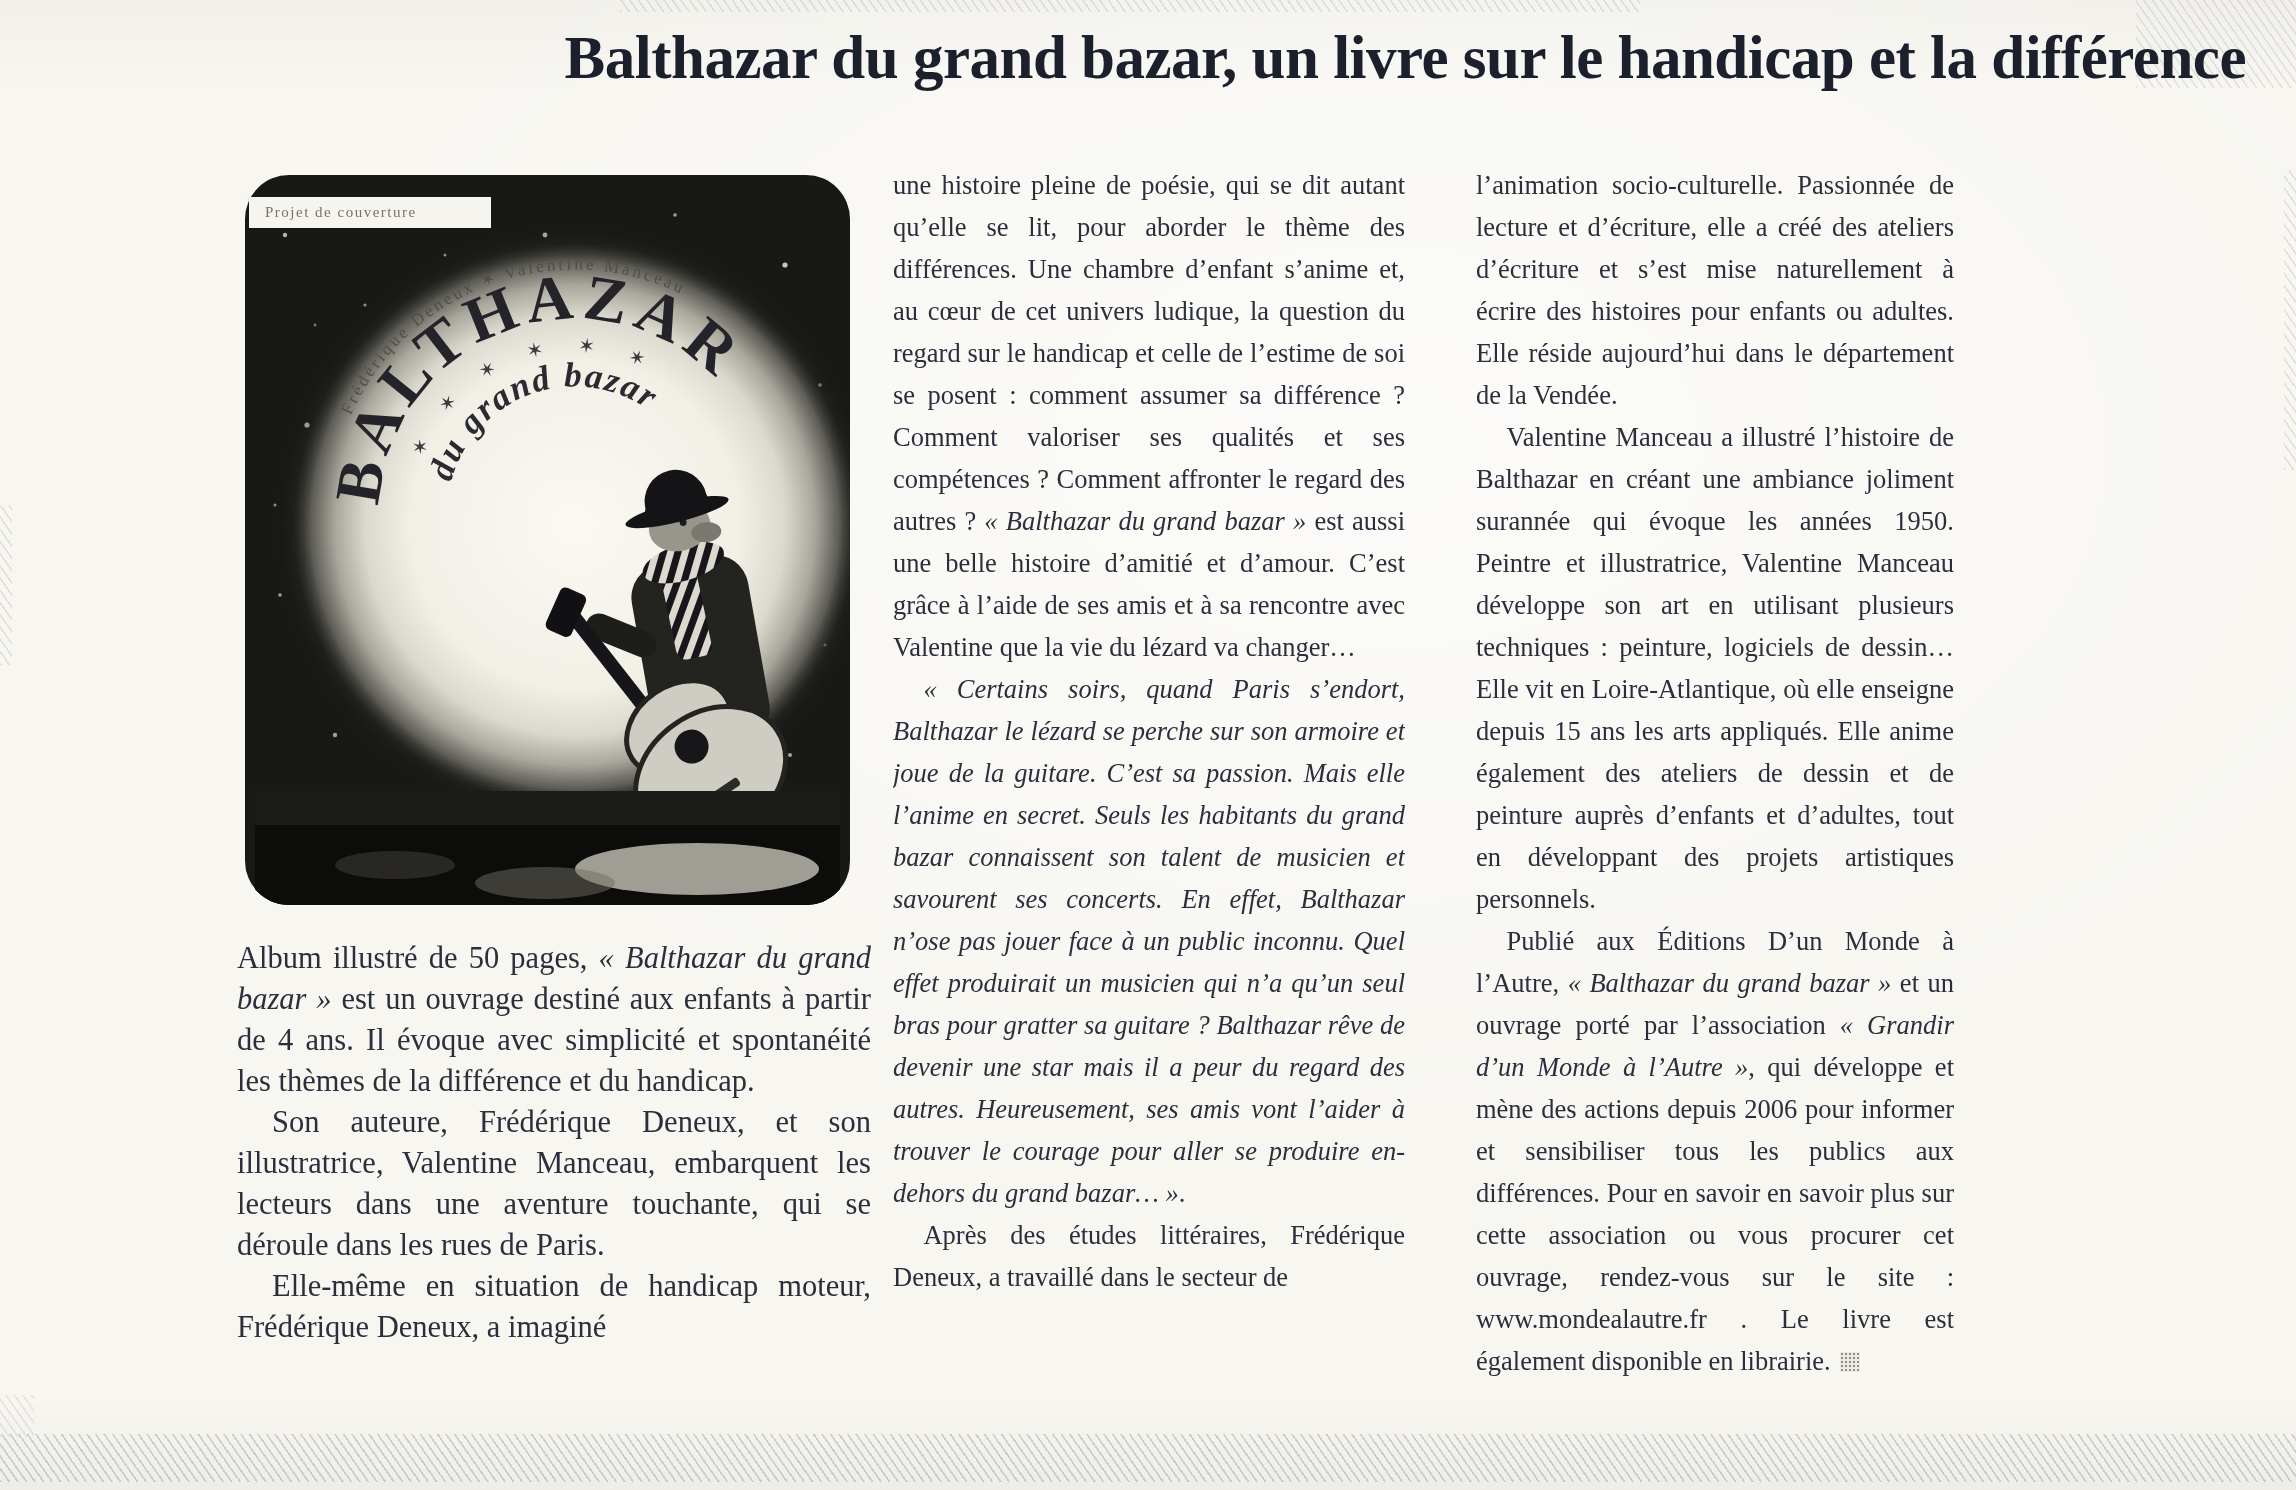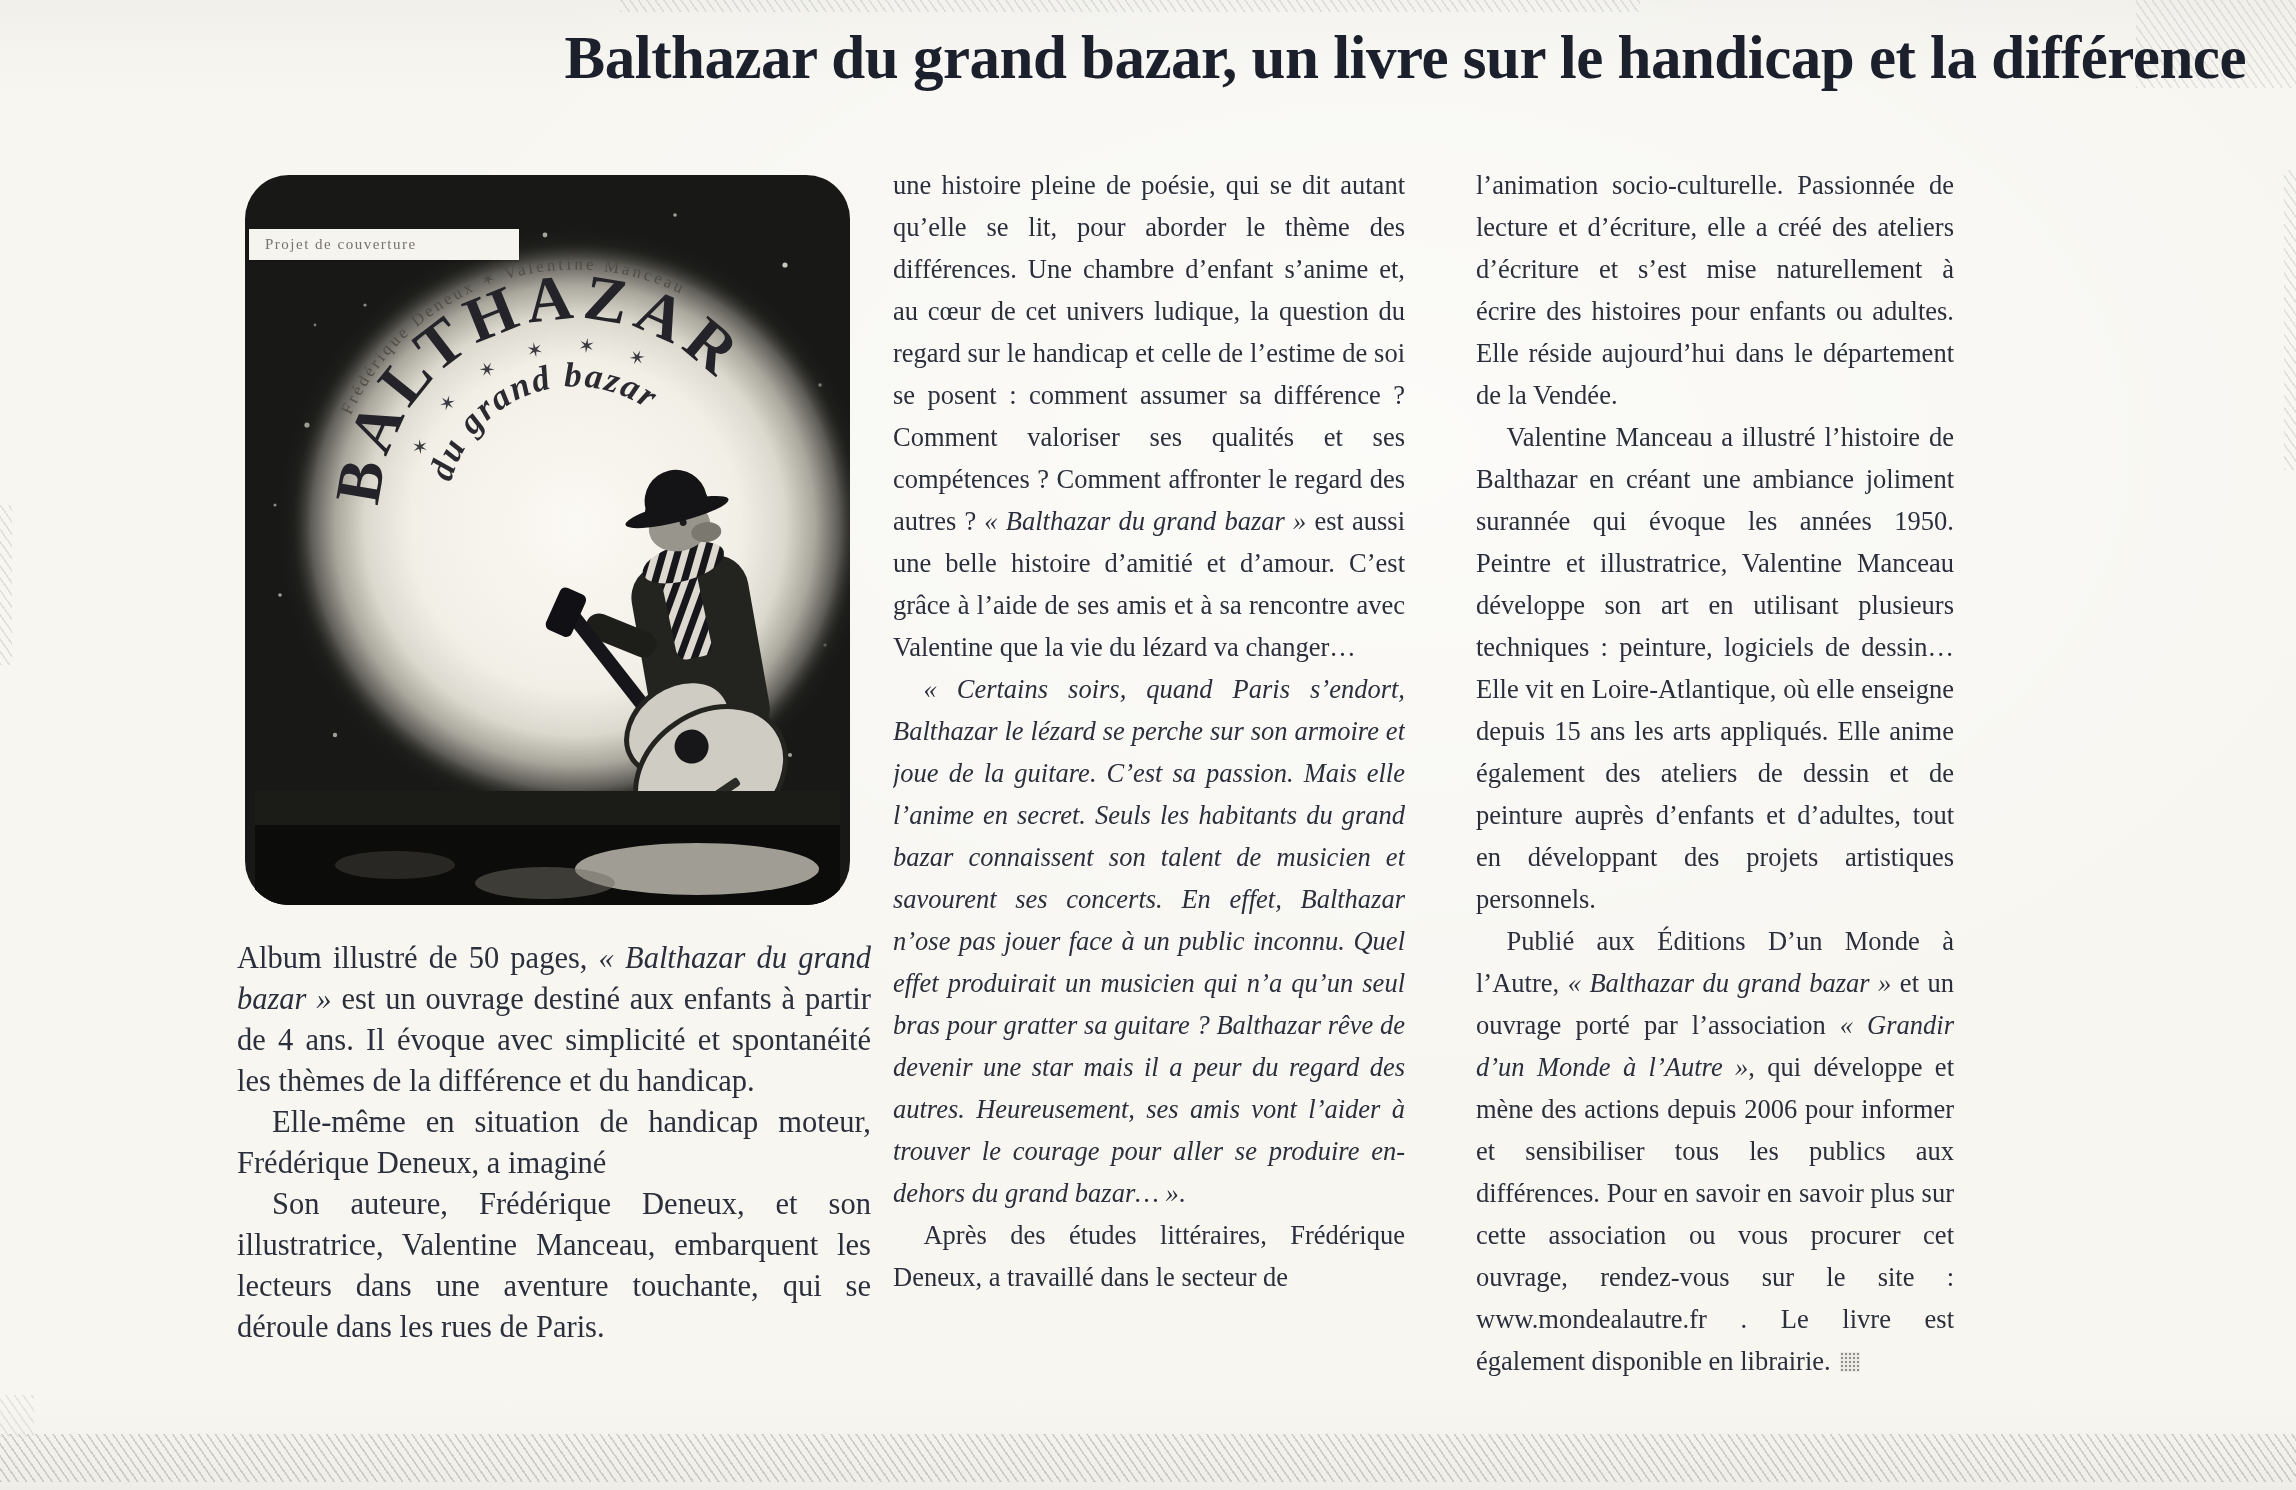--- a/index.html
+++ b/index.html
@@ -16,25 +16,24 @@
   }
   .headline{
     position:absolute;left:56px;top:24px;width:2190px;margin:0;
     font-size:61px;line-height:1.12;font-weight:700;letter-spacing:-.5px;
     color:#1c202d;white-space:nowrap;text-align:right;
   }
   
   .cover{position:absolute;left:245px;top:175px;width:605px;height:730px;margin:0;}
   .cover svg{position:absolute;inset:0;display:block;}
   .cover-label{
-    position:absolute;left:4px;top:22px;width:270px;height:31px;box-sizing:border-box;
+    position:absolute;left:4px;top:22px;width:242px;height:31px;box-sizing:border-box;
     background:#f5f4ef;color:#76736a;font-size:15px;line-height:31px;
     padding-left:16px;letter-spacing:1.5px;
     box-shadow:0 1px 2px rgba(0,0,0,.25);
-    margin-top:32px;
   }
   
   .col{position:absolute;text-align:justify;overflow:hidden;}
   .col p{margin:0;padding:0;}
   .col p.indent{text-indent:1.15em;}
   .caption-col{left:237px;top:938px;width:634px;height:475px;font-size:30.5px;line-height:41px;}
   .body-col{font-size:26.5px;line-height:42px;}
   .col-middle{left:893px;top:164px;width:512px;height:1275px;}
   .col-right{left:1476px;top:164px;width:478px;height:1280px;}
   .col i{font-style:italic;}
@@ -169,22 +168,22 @@
           <ellipse cx="300" cy="708" rx="70" ry="16" fill="#6e6c63" opacity=".5"></ellipse>
           <ellipse cx="150" cy="690" rx="60" ry="14" fill="#3c3b35" opacity=".6"></ellipse>
         </g>
       </g>
     </svg>
     <div class="cover-label">Projet de couverture</div>
   </figure>
 
   <div class="col caption-col">
       <p><span>Album illustré de 50 pages, </span><i>« Balthazar du grand bazar »</i><span> est un ouvrage destiné aux enfants à partir de 4 ans. Il évoque avec simplicité et spontanéité les thèmes de la différence et du handicap.</span></p>
+      <p class="indent"><span>Son auteure, Frédérique Deneux, et son illustratrice, Valentine Manceau, embarquent les lecteurs dans une aventure touchante, qui se déroule dans les rues de Paris.</span></p>
       <p class="indent"><span>Elle-même en situation de handicap moteur, Frédérique Deneux, a imaginé</span></p>
-      <p class="indent"><span>Son auteure, Frédérique Deneux, et son illustratrice, Valentine Manceau, embarquent les lecteurs dans une aventure touchante, qui se déroule dans les rues de Paris.</span></p>
     </div>
 
   <div class="col body-col col-middle">
       <p><span>une histoire pleine de poésie, qui se dit autant qu’elle se lit, pour aborder le thème des différences. Une chambre d’enfant s’anime et, au cœur de cet univers ludique, la question du regard sur le handicap et celle de l’estime de soi se posent : comment assumer sa différence ? Comment valoriser ses qualités et ses compétences ? Comment affronter le regard des autres ? </span><i>« Balthazar du grand bazar »</i><span> est aussi une belle histoire d’amitié et d’amour. C’est grâce à l’aide de ses amis et à sa rencontre avec Valentine que la vie du lézard va changer…</span></p>
       <p class="indent"><i>« Certains soirs, quand Paris s’endort, Balthazar le lézard se perche sur son armoire et joue de la guitare. C’est sa passion. Mais elle l’anime en secret. Seuls les habitants du grand bazar connaissent son talent de musicien et savourent ses concerts. En effet, Balthazar n’ose pas jouer face à un public inconnu. Quel effet produirait un musicien qui n’a qu’un seul bras pour gratter sa guitare ? Balthazar rêve de devenir une star mais il a peur du regard des autres. Heureusement, ses amis vont l’aider à trouver le courage pour aller se produire en-dehors du grand bazar… »</i><span>.</span></p>
       <p class="indent"><span>Après des études littéraires, Frédérique Deneux, a travaillé dans le secteur de</span></p>
     </div>
 
   <div class="col body-col col-right">
       <p><span>l’animation socio-culturelle. Passionnée de lecture et d’écriture, elle a créé des ateliers d’écriture et s’est mise naturellement à écrire des histoires pour enfants ou adultes. Elle réside aujourd’hui dans le département de la Vendée.</span></p>

